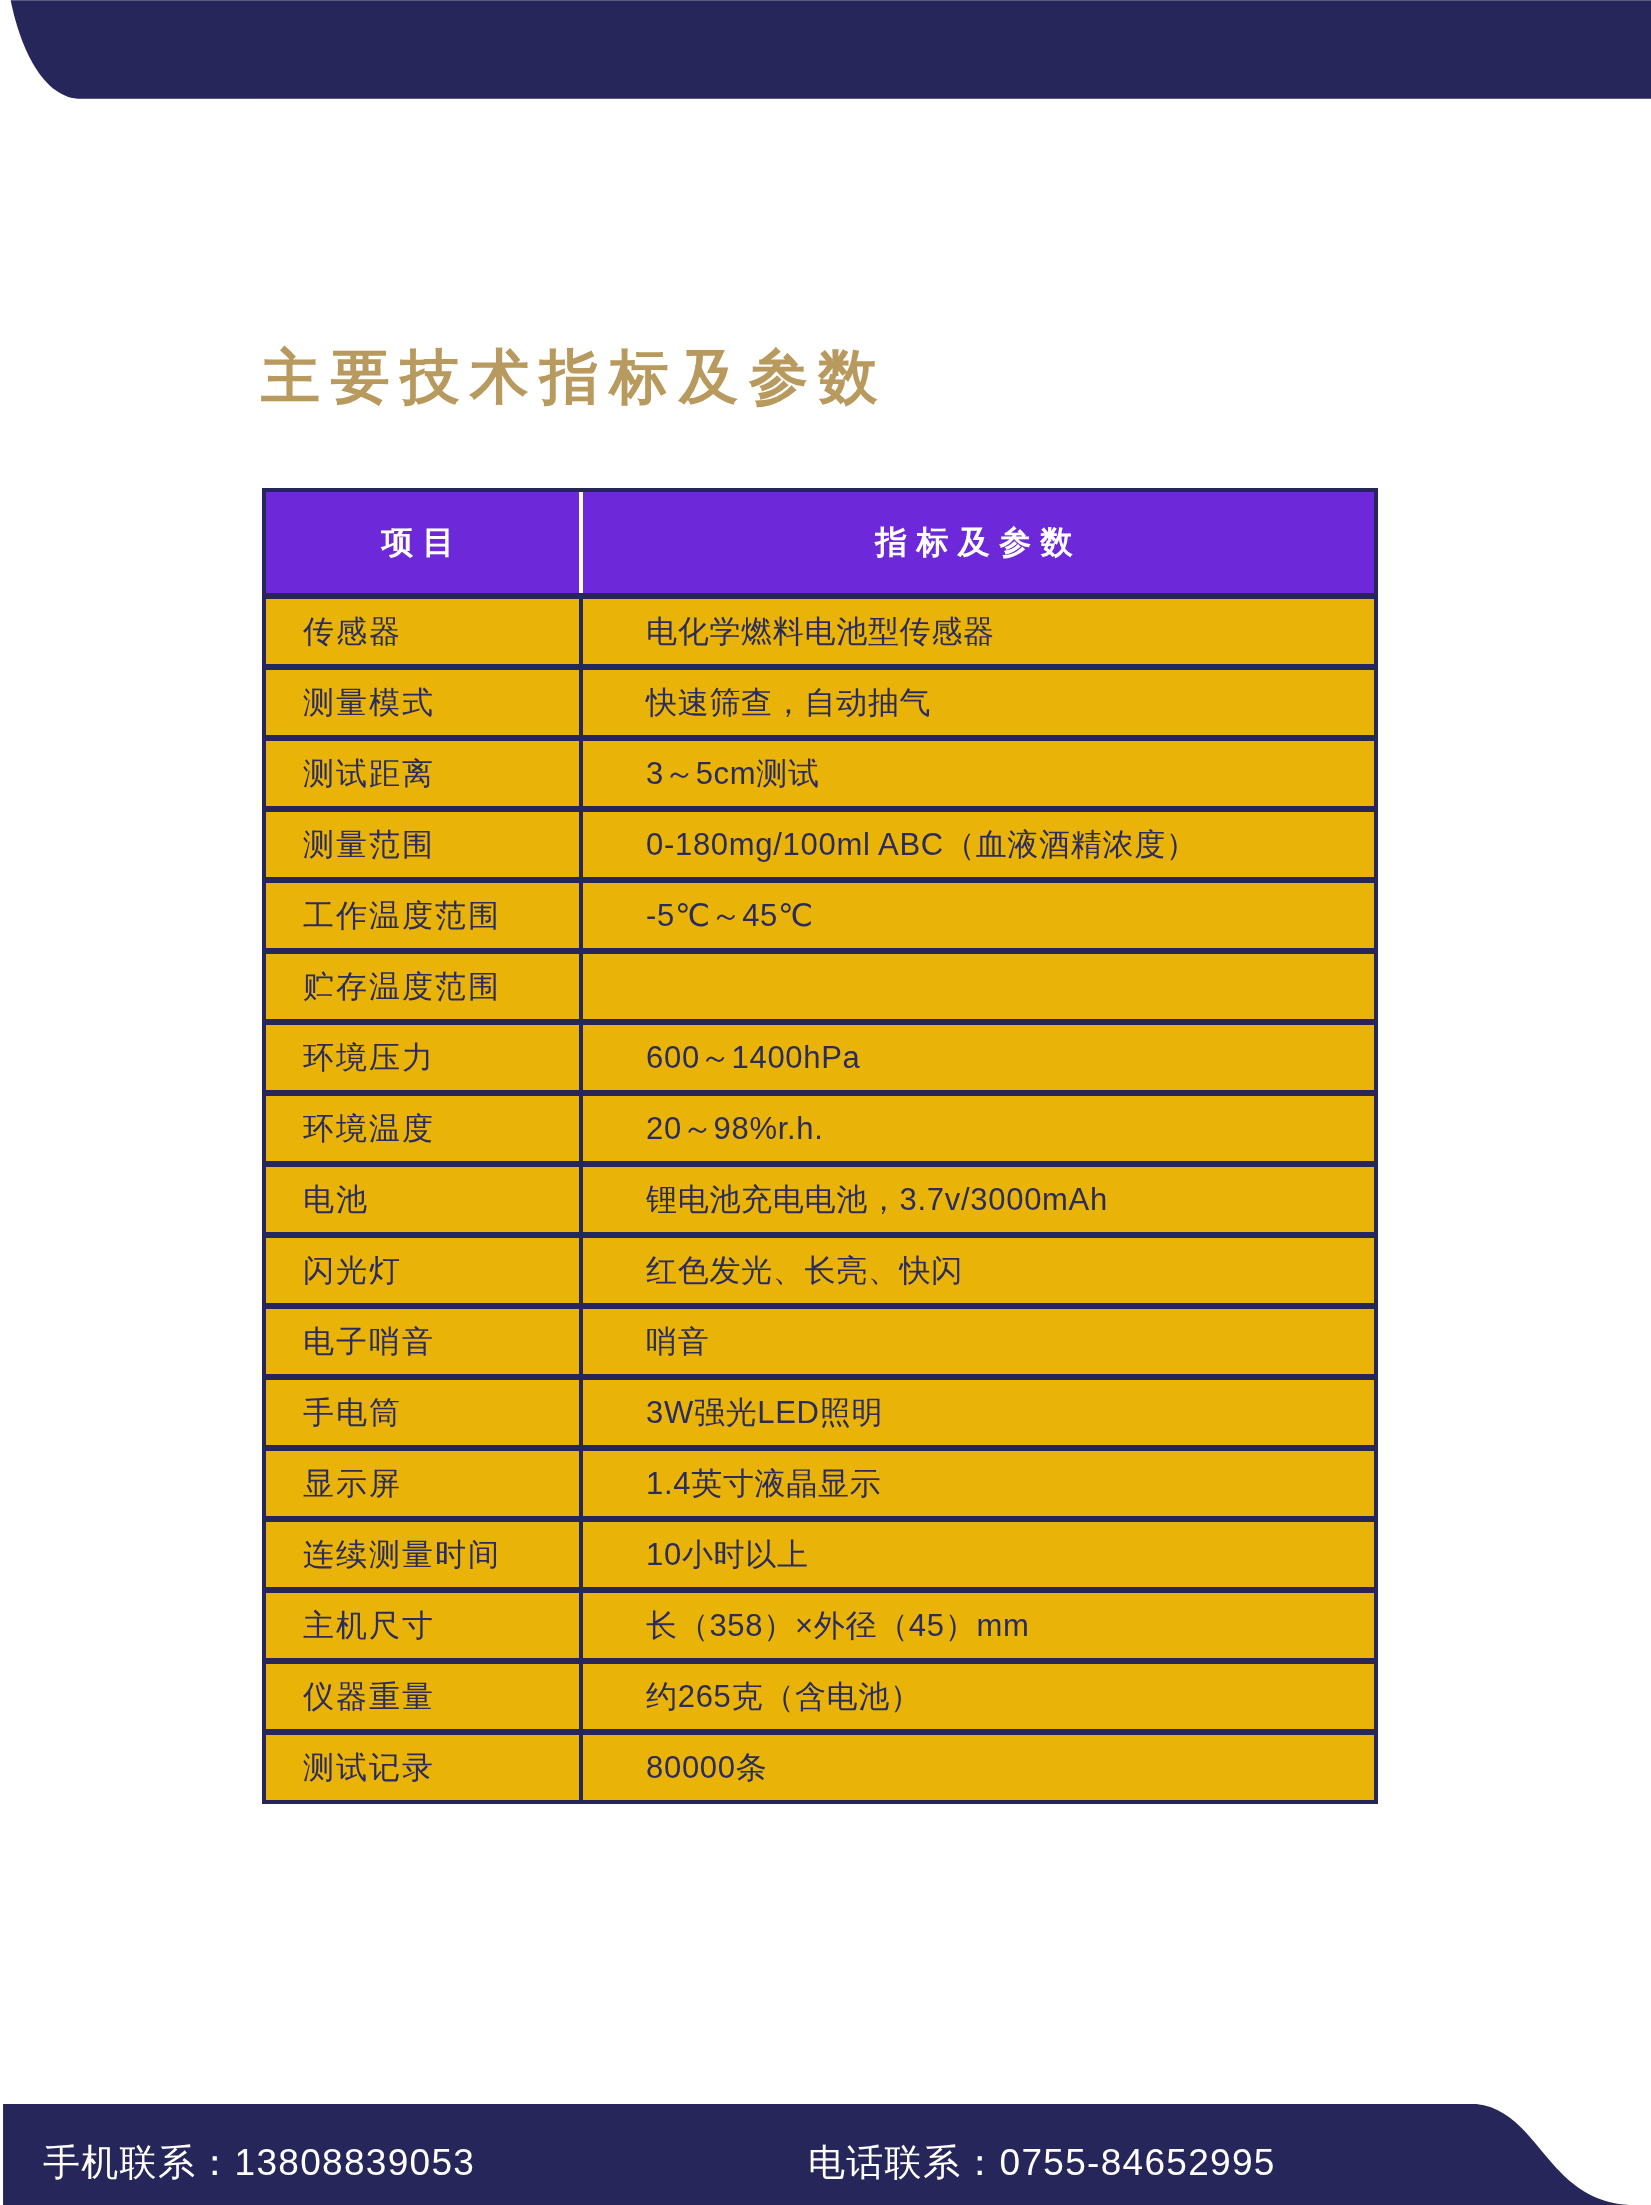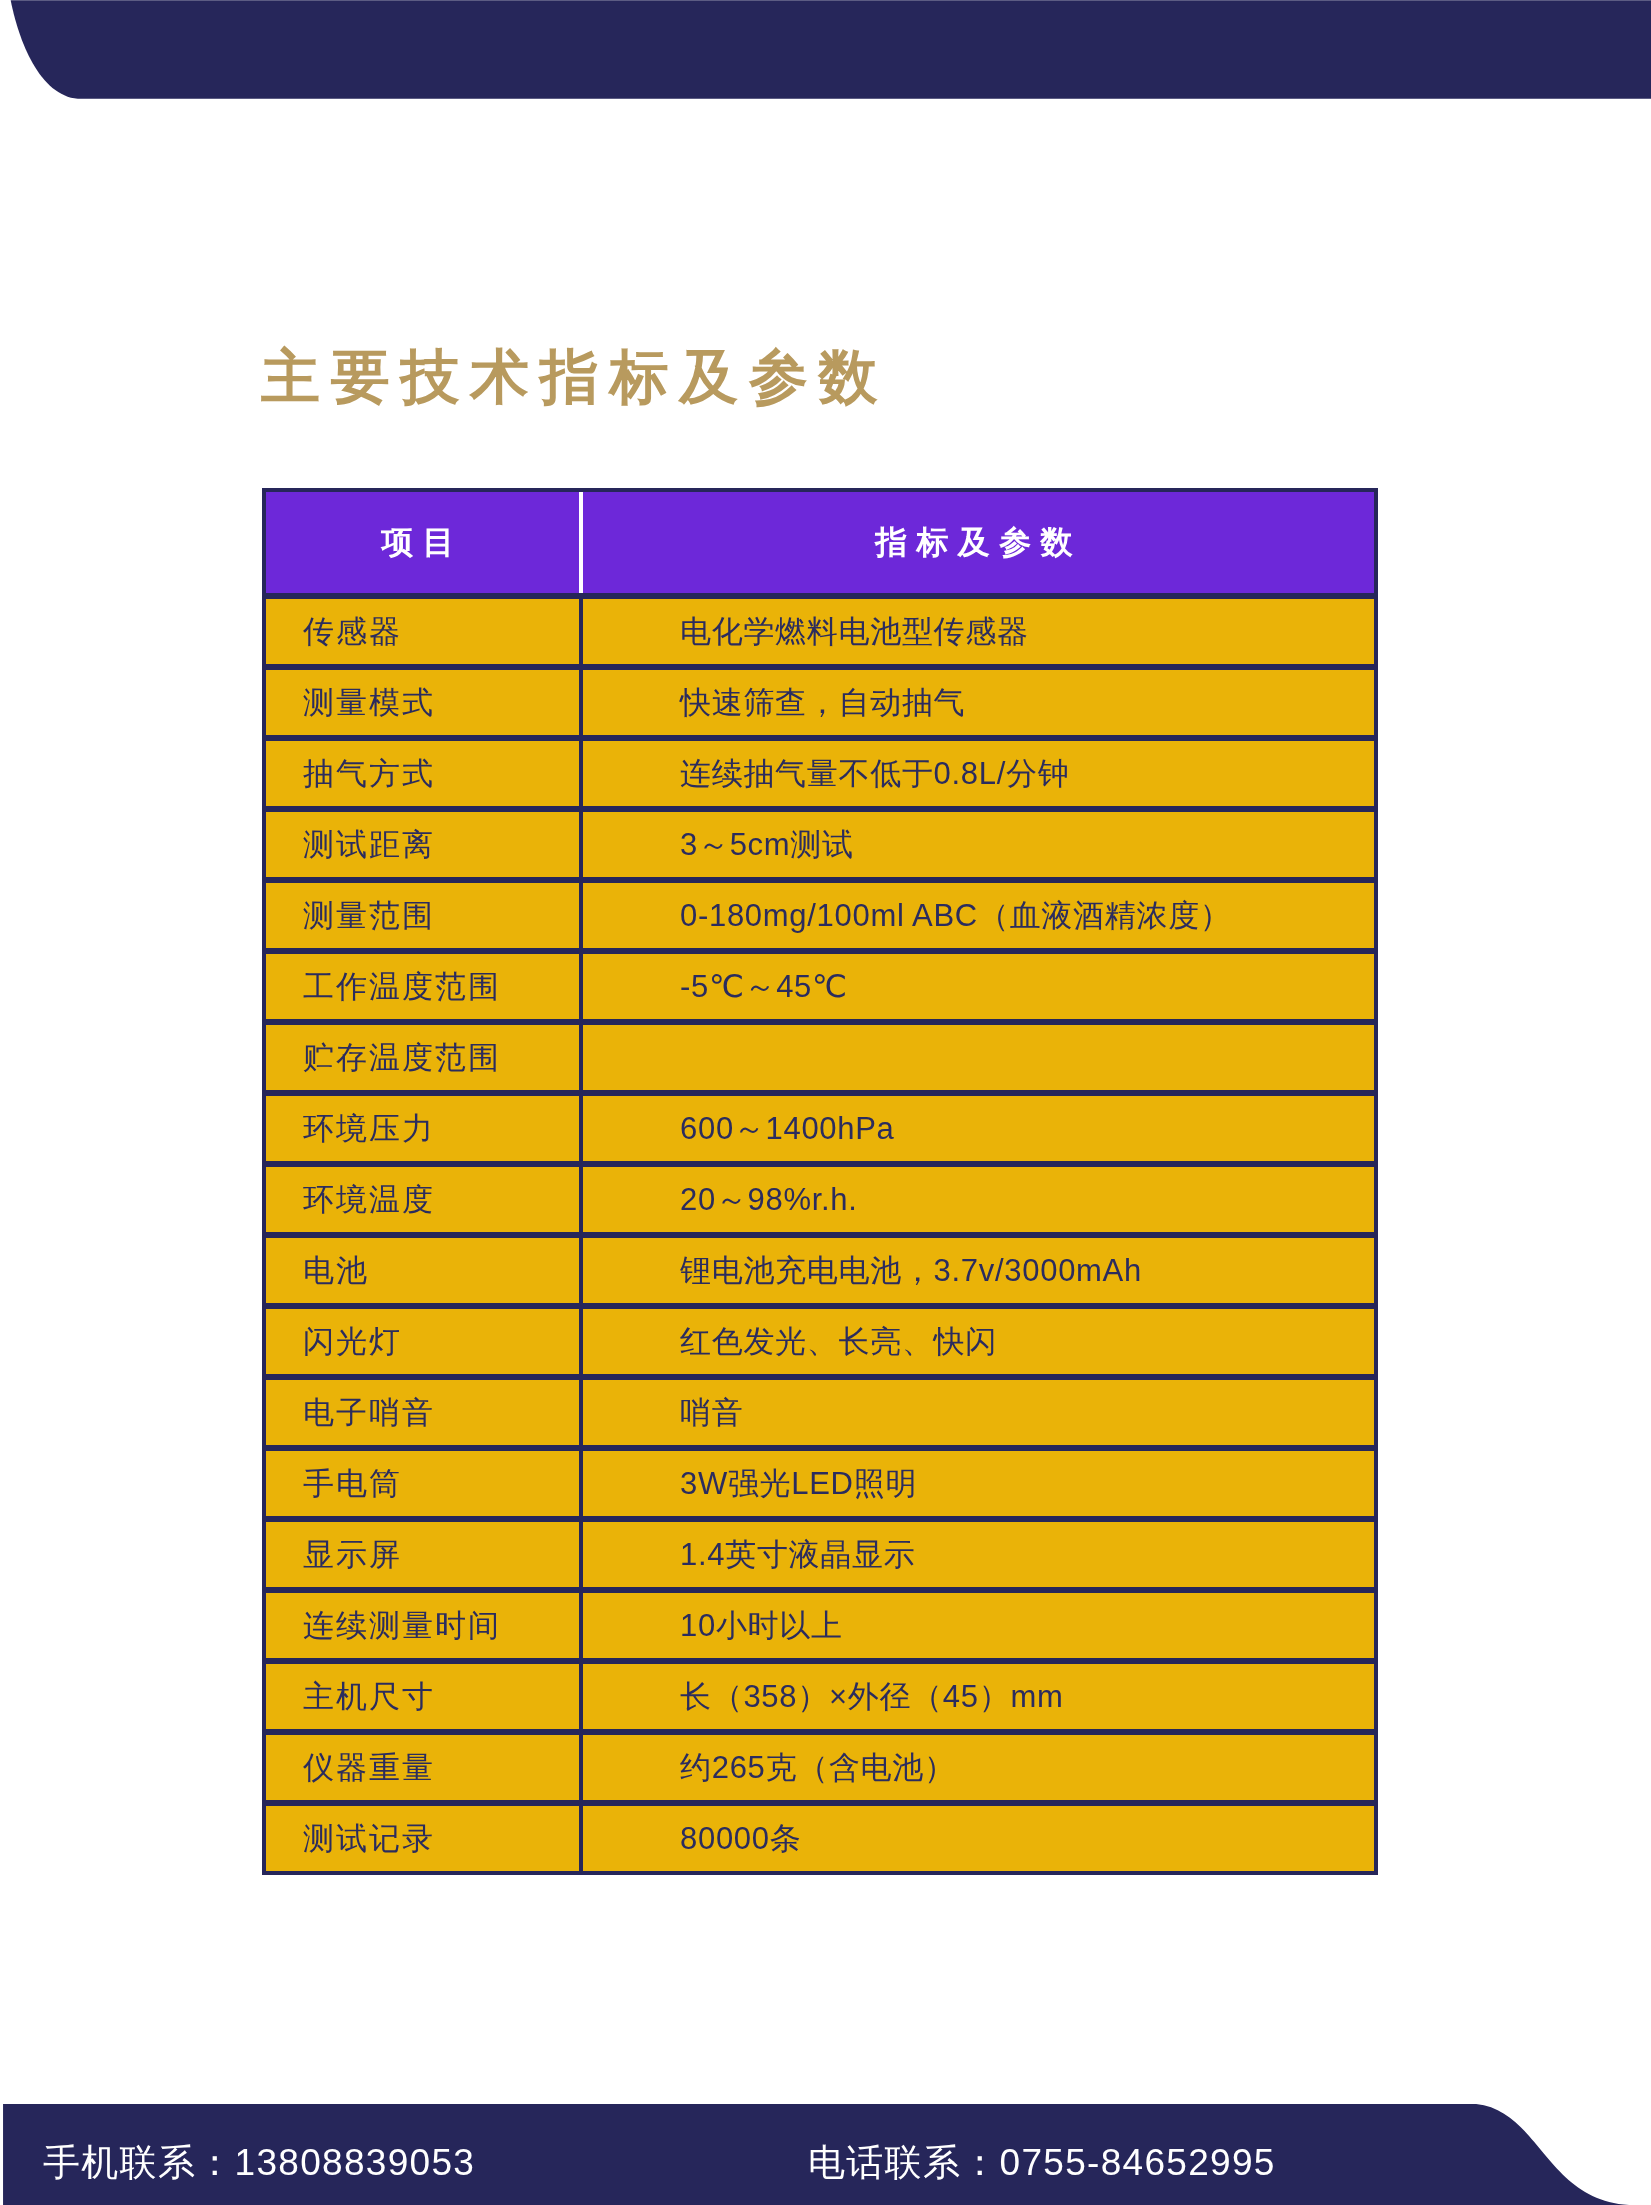--- a/index.html
+++ b/index.html
@@ -24,21 +24,21 @@
     color:#ffffff;font-size:32px;font-weight:bold;letter-spacing:9.3px;}
   .hcell.c1{width:317px;border-right:4.7px solid #ffffff;box-sizing:border-box;}
   .hcell.c2{flex:1;}
   .trow{display:flex;height:71px;border-top:6px solid #26265A;box-sizing:border-box;background:#eab308;}
   .cell-item{
     width:317px;box-sizing:border-box;border-right:4.7px solid #26265A;
     display:flex;align-items:center;padding-left:37px;
     font-size:31px;color:#2B2C5E;letter-spacing:2px;white-space:nowrap;
   }
   .cell-value{
-    flex:1;display:flex;align-items:center;padding-left:97px;
+    flex:1;display:flex;align-items:center;padding-left:63px;
     font-size:31px;color:#2B2C5E;letter-spacing:0.7px;white-space:nowrap;
   }
   .footer-contact{
     position:absolute;top:2104px;height:101px;display:flex;align-items:center;
     color:#ffffff;font-size:37px;letter-spacing:1.3px;white-space:nowrap;margin-top:8px;
   }
   .footer-contact.left{left:43px;}
   .footer-contact.right{left:808px;}
 </style>
 </head>
@@ -61,24 +61,20 @@
   <div class="trow">
     <div class="cell-item">传感器</div>
     <div class="cell-value">电化学燃料电池型传感器</div>
   </div>
 
   <div class="trow">
     <div class="cell-item">测量模式</div>
     <div class="cell-value">快速筛查，自动抽气</div>
   </div>
 
-  <div class="trow">
-    <div class="cell-item">抽气方式</div>
-    <div class="cell-value">连续抽气量不低于0.8L/分钟</div>
-  </div>
 
   <div class="trow">
     <div class="cell-item">测试距离</div>
     <div class="cell-value">3～5cm测试</div>
   </div>
 
   <div class="trow">
     <div class="cell-item">测量范围</div>
     <div class="cell-value">0-180mg/100ml ABC（血液酒精浓度）</div>
   </div>

